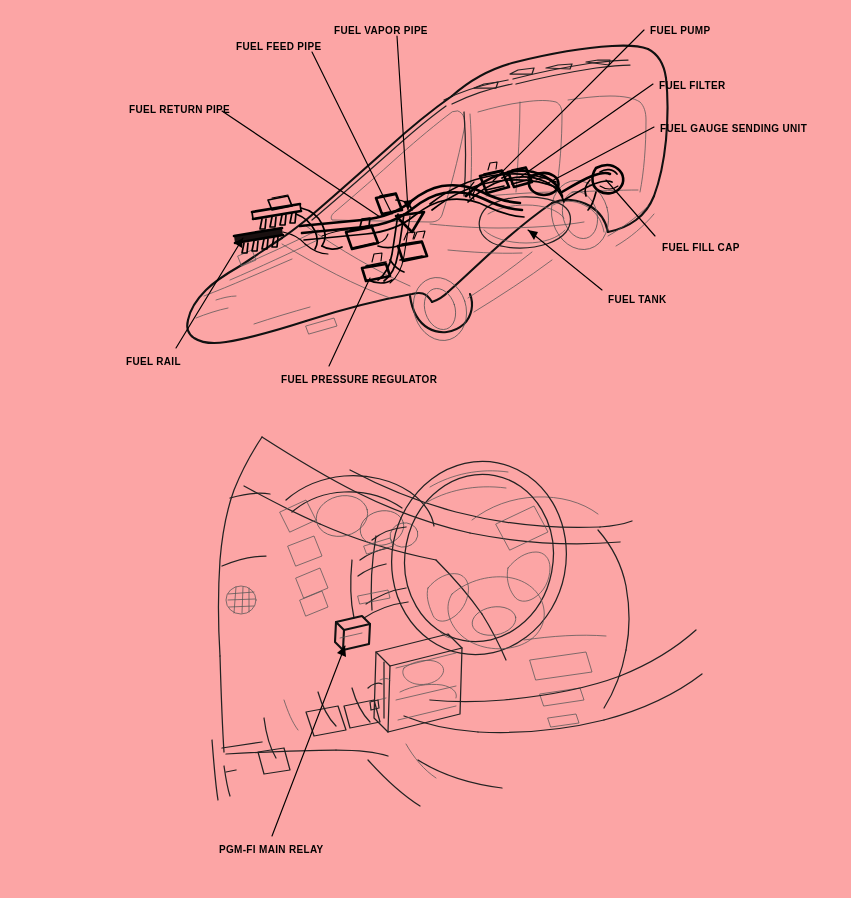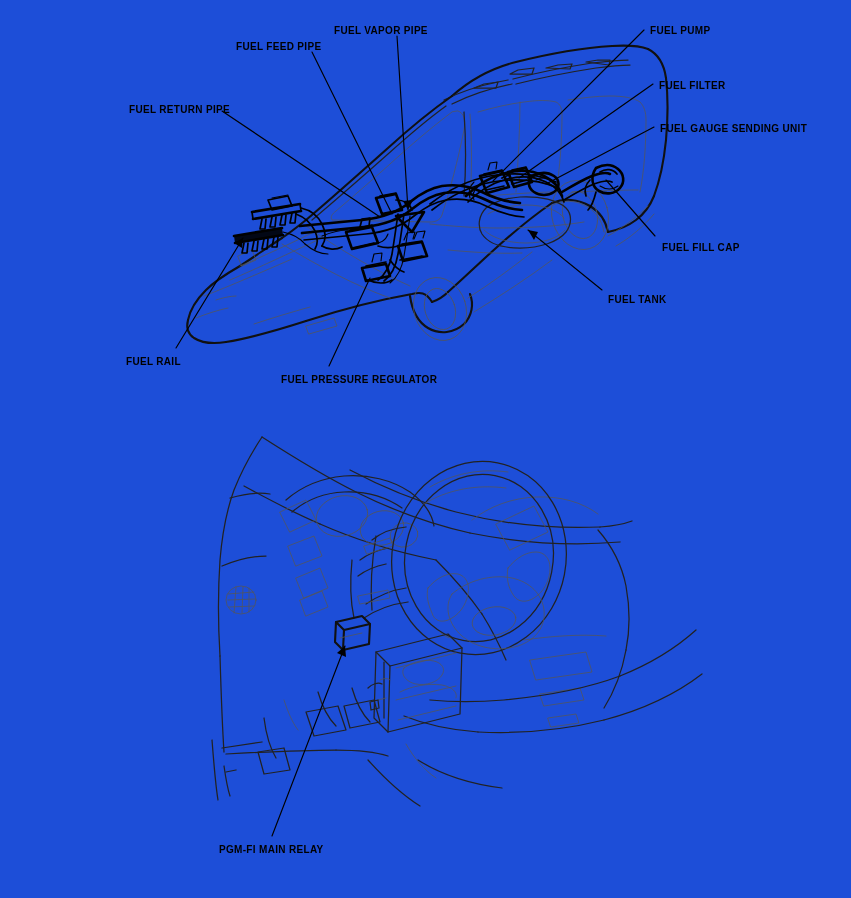--- a/index.html
+++ b/index.html
@@ -13,21 +13,21 @@
     height: 898px;
     position: relative;
     font-family: "Liberation Sans", "DejaVu Sans", sans-serif;
     overflow: hidden;
   }
   #sheet {
     position: absolute;
     left: 0; top: 0;
     width: 851px;
     height: 898px;
-    background: #1d4ed8;
+    background: #fca5a5;
   }
   svg.fig {
     position: absolute;
     left: 0; top: 0;
     width: 851px;
     height: 898px;
     display: block;
   }
   .lbl {
     position: absolute;

